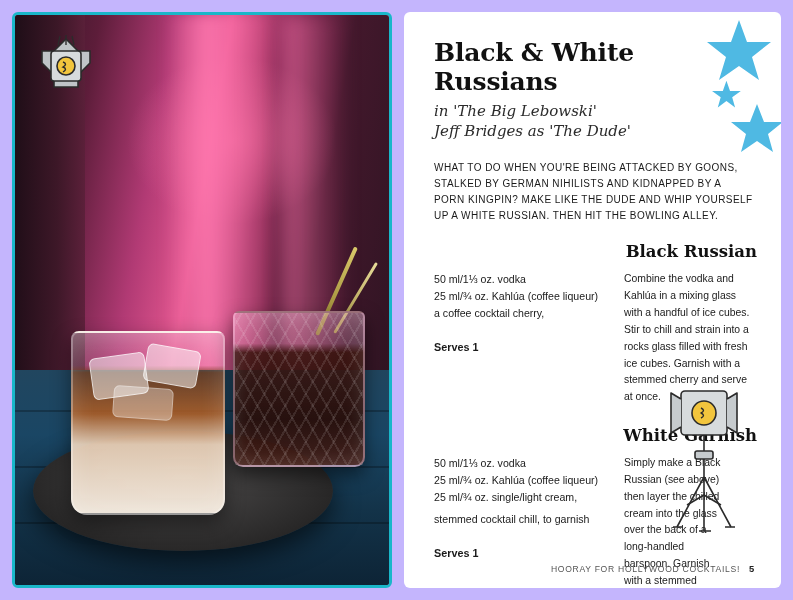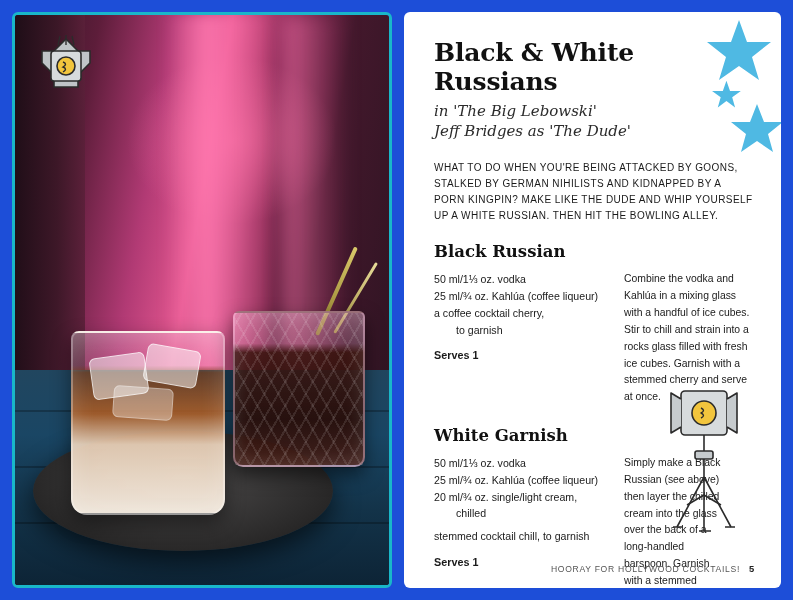--- a/index.html
+++ b/index.html
@@ -10,21 +10,21 @@
   body {
     width: 793px;
     height: 600px;
     overflow: hidden;
     font-family: "Liberation Sans", sans-serif;
     position: relative;
   }
   .page {
     position: absolute;
     inset: 0;
-    background: #1d4ed8;
+    background: #c4b5fd;
     display: flex;
     padding: 12px;
     box-sizing: border-box;
     gap: 12px;
   }
 
   
   .photo-panel {
     position: relative;
     width: 380px;
@@ -195,38 +195,39 @@
     text-transform: uppercase;
     max-width: 320px;
     margin-bottom: 18px;
   }
   h2.recipe-title {
     font-family: "DejaVu Serif", serif;
     font-weight: bold;
     font-size: 16.5px;
     color: #111;
     margin: 0 0 10px 0;
+    text-align: right;
   }
   .recipe {
     display: flex;
     gap: 18px;
     margin-bottom: 20px;
   }
   .col-ing {
     width: 172px;
     flex: 0 0 172px;
     font-size: 10.6px;
     line-height: 1.58;
     color: #1a1a1a;
   }
   .col-ing .ing { margin: 0; }
   .col-ing .ing.cont { padding-left: 22px; }
   .serves {
     font-weight: bold;
-    margin-top: 9px;
+    margin-top: 17px;
     font-size: 10.8px;
   }
   .col-method {
     flex: 1 1 auto;
     font-size: 10.4px;
     line-height: 1.62;
     color: #1a1a1a;
     max-width: 152px;
   }
   .recipe-white .col-method { max-width: 102px; }
@@ -323,33 +324,31 @@
       </div>
 
       <div class="intro">WHAT TO DO WHEN YOU'RE BEING ATTACKED BY GOONS, STALKED BY GERMAN NIHILISTS AND KIDNAPPED BY A PORN KINGPIN? MAKE LIKE THE DUDE AND WHIP YOURSELF UP A WHITE RUSSIAN. THEN HIT THE BOWLING ALLEY.</div>
 
       <h2 class="recipe-title">Black Russian</h2>
       <div class="recipe recipe-black">
         <div class="col-ing">
           <p class="ing">50 ml/1⅓ oz. vodka</p>
           <p class="ing">25 ml/¾ oz. Kahlúa (coffee liqueur)</p>
           <p class="ing">a coffee cocktail cherry,</p>
-          <p class="ing cont">to garnish</p>
           <p class="serves">Serves 1</p>
         </div>
         <div class="col-method">Combine the vodka and Kahlúa in a mixing glass with a handful of ice cubes. Stir to chill and strain into a rocks glass filled with fresh ice cubes. Garnish with a stemmed cherry and serve at once.</div>
       </div>
 
       <h2 class="recipe-title">White Garnish</h2>
       <div class="recipe recipe-white">
         <div class="col-ing">
           <p class="ing">50 ml/1⅓ oz. vodka</p>
           <p class="ing">25 ml/¾ oz. Kahlúa (coffee liqueur)</p>
-          <p class="ing">20 ml/¾ oz. single/light cream,</p>
-          <p class="ing cont">chilled</p>
+          <p class="ing">25 ml/¾ oz. single/light cream,</p>
           <p class="ing" style="margin-top:6px">stemmed cocktail chill, to garnish</p>
           <p class="serves">Serves 1</p>
         </div>
         <div class="col-method">Simply make a Black Russian (see above) then layer the chilled cream into the glass over the back of a long-handled barspoon. Garnish with a stemmed cherry and serve.</div>
       </div>
     </div>
 
     <div class="floor-lamp">
       <svg viewBox="0 0 110 155" width="110" height="155">
         <g stroke="#2b2b2b" stroke-width="1.6" fill="none" stroke-linejoin="round">

